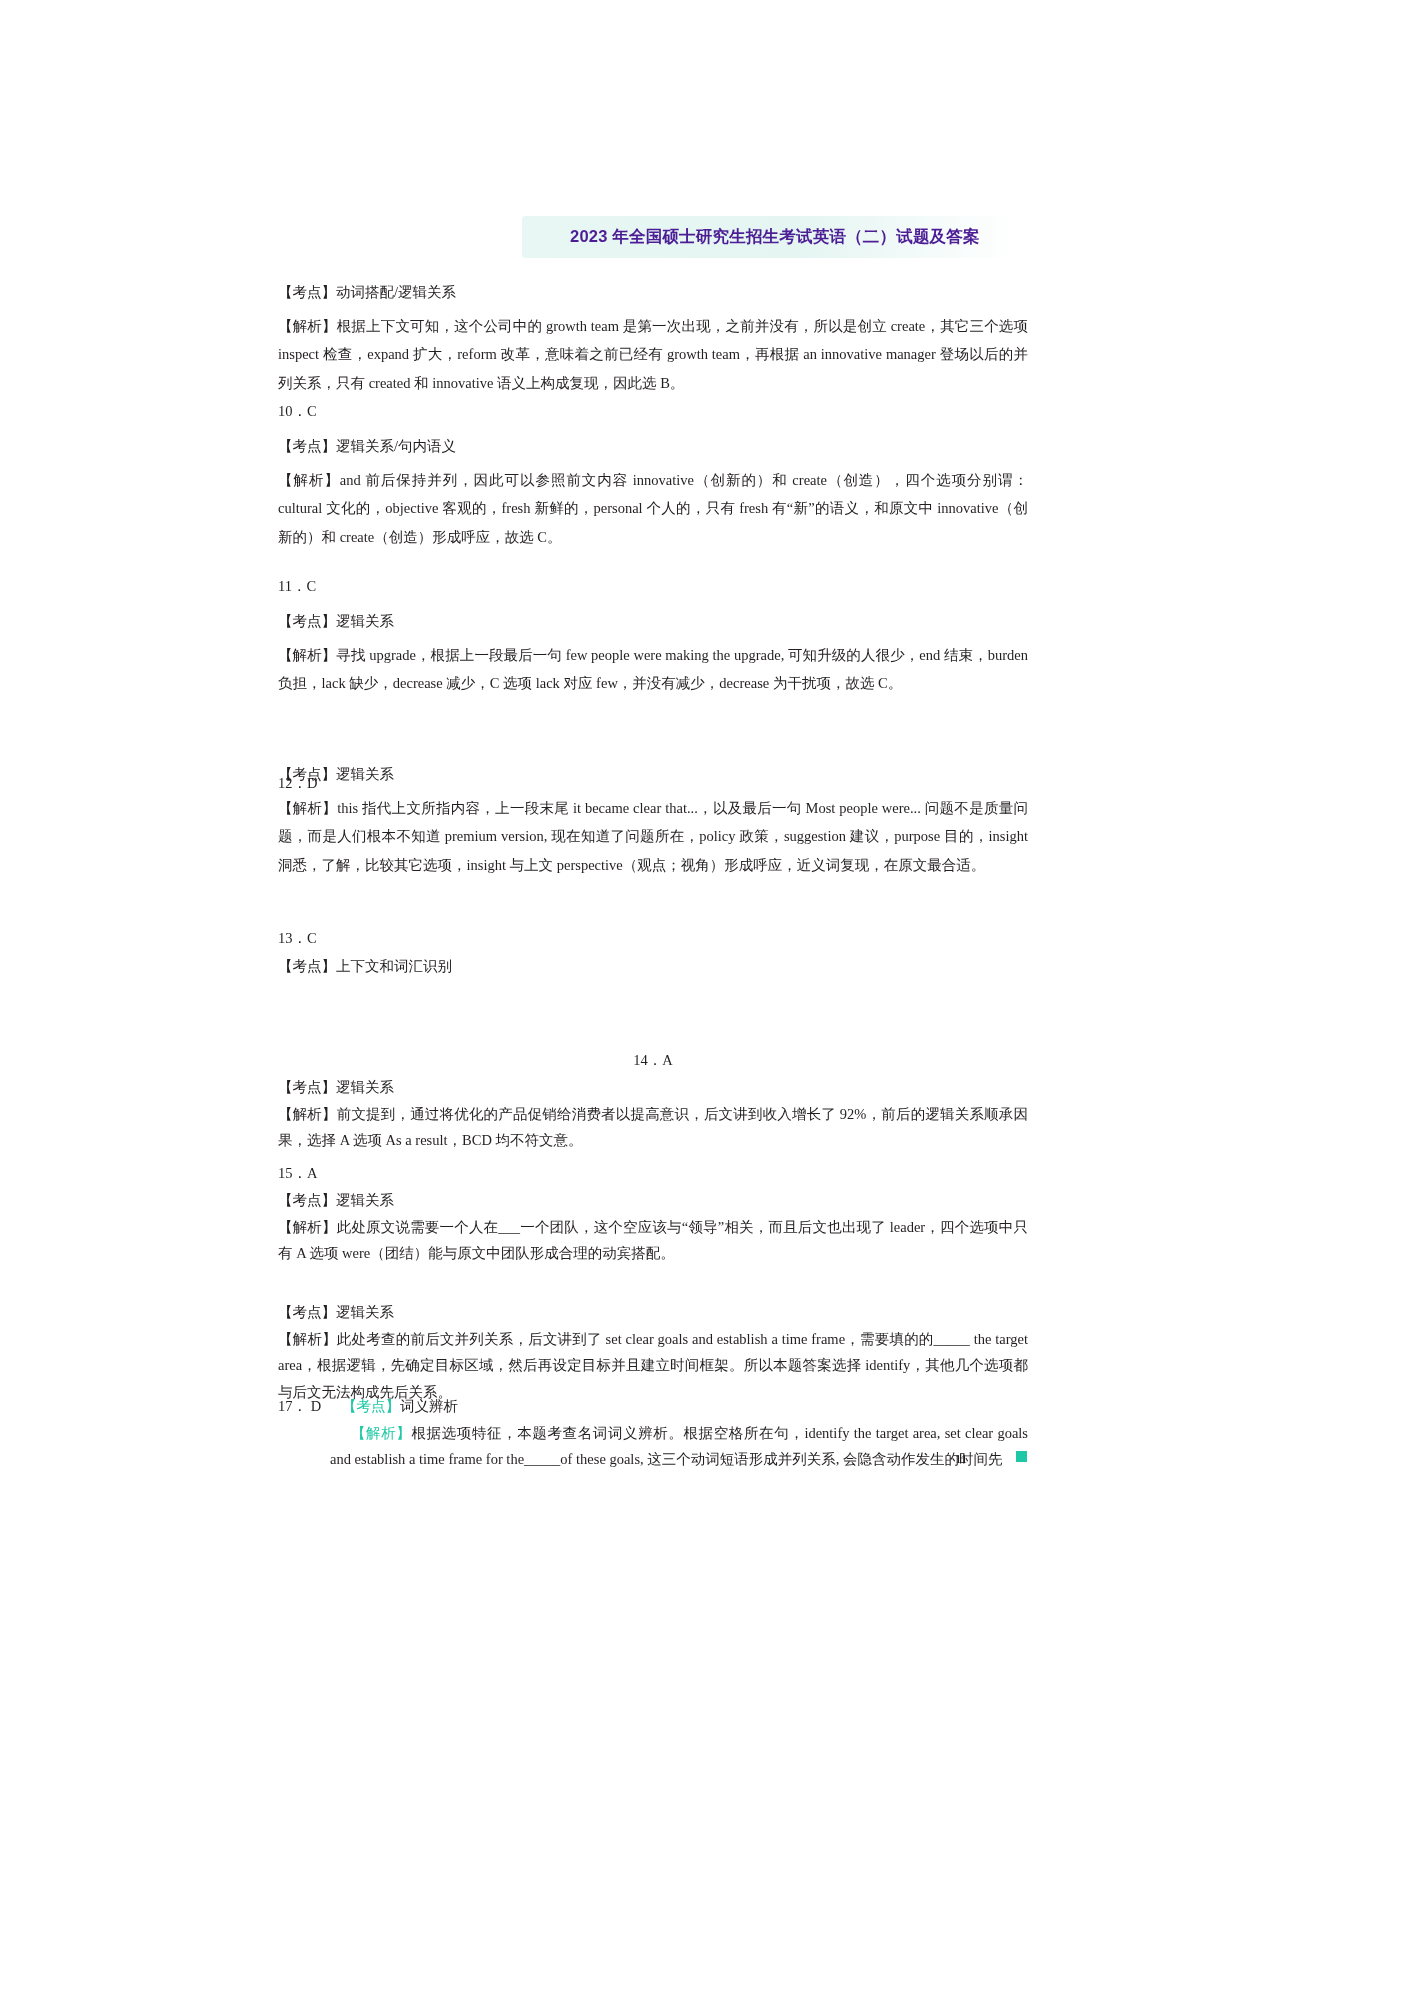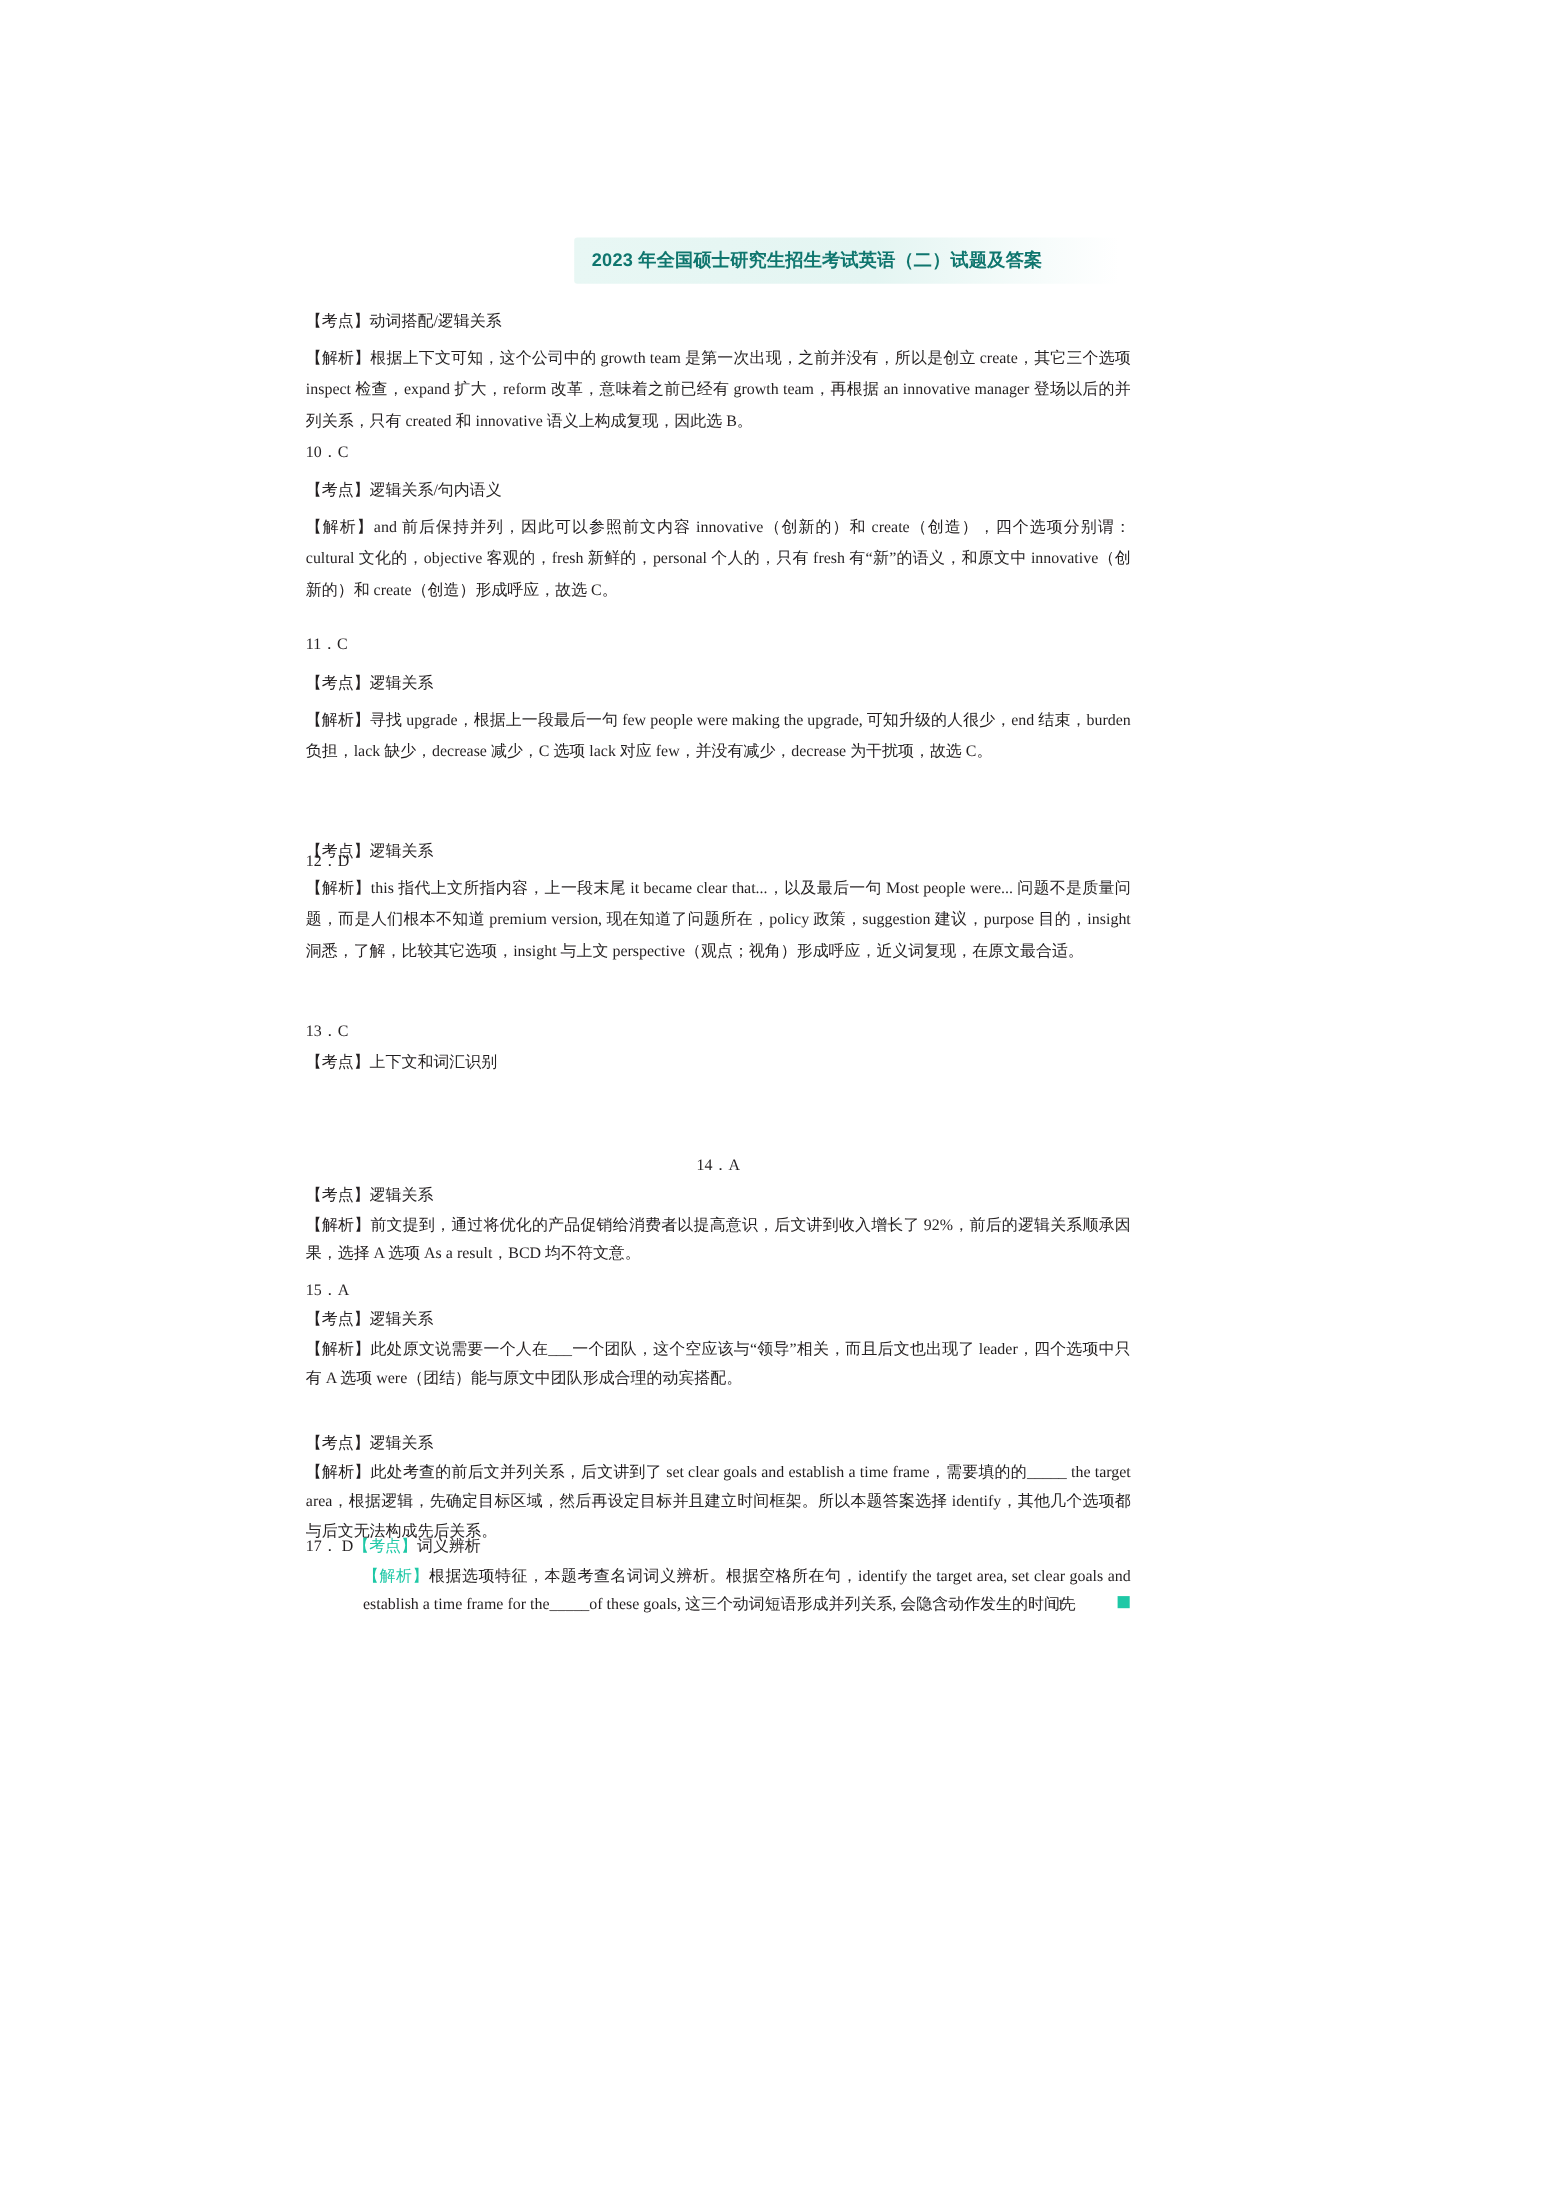--- a/index.html
+++ b/index.html
@@ -25,27 +25,27 @@
     position: absolute;
     left: 522px;
     top: 216px;
     width: 496px;
     height: 42px;
     background: linear-gradient(to right, #e8f7f4 0%, #e4f5f2 55%, #ffffff 100%);
     border-radius: 3px;
   }
   .header-title {
     position: absolute;
-    left: 538px;
+    left: 570px;
     top: 226px;
     width: 470px;
     font-family: "Liberation Sans", "DejaVu Sans", sans-serif;
     font-weight: bold;
     font-size: 16.5px;
-    color: #0f766e;
+    color: #4c1d95;
     letter-spacing: 0.2px;
     white-space: nowrap;
   }
   .body-block {
     position: absolute;
     left: 278px;
     width: 750px;
     font-size: 14.5px;
     line-height: 1.95;
     text-align: justify;
@@ -56,20 +56,21 @@
   }
   .q-line {
     position: absolute;
     left: 278px;
     width: 750px;
     font-size: 14.5px;
     line-height: 1.9;
   }
   .accent {
     color: #1ec8a6;
+    margin-left: 21px;
   }
   .pagenum {
     position: absolute;
     left: 955px;
     top: 1451px;
     font-size: 13px;
     color: #231f20;
     font-family: "Liberation Serif", serif;
   }
   .corner-sq {

